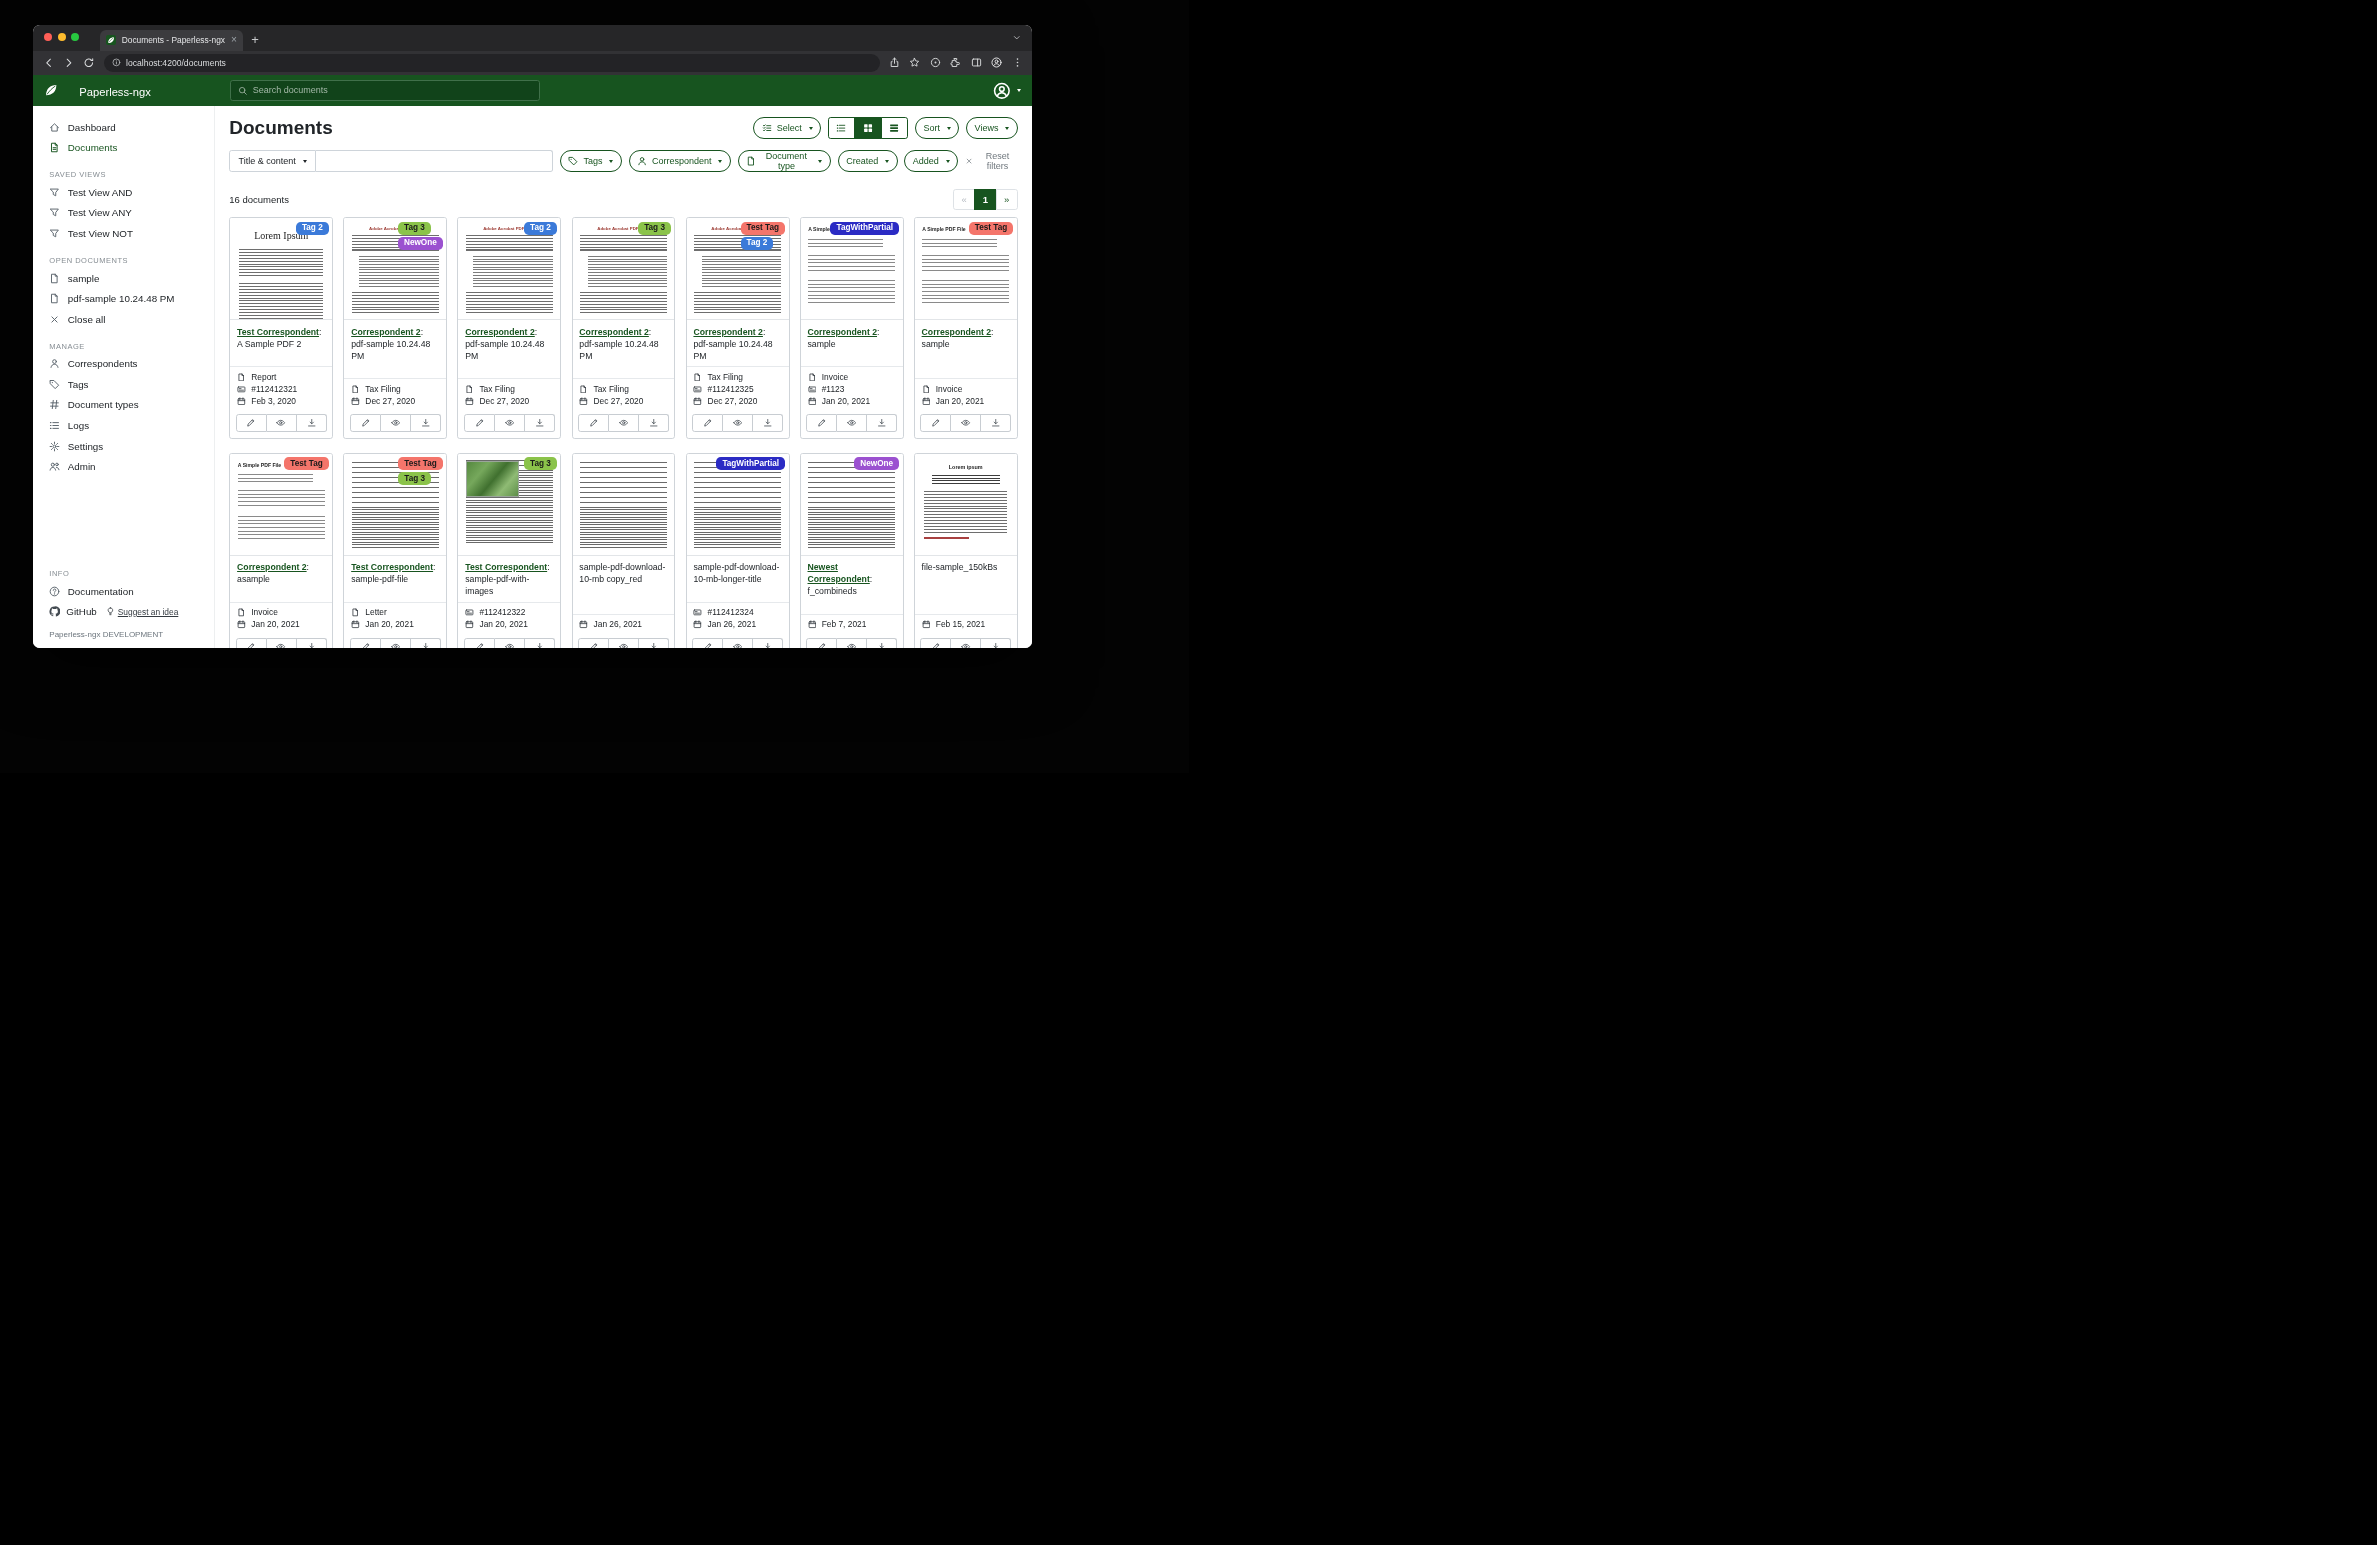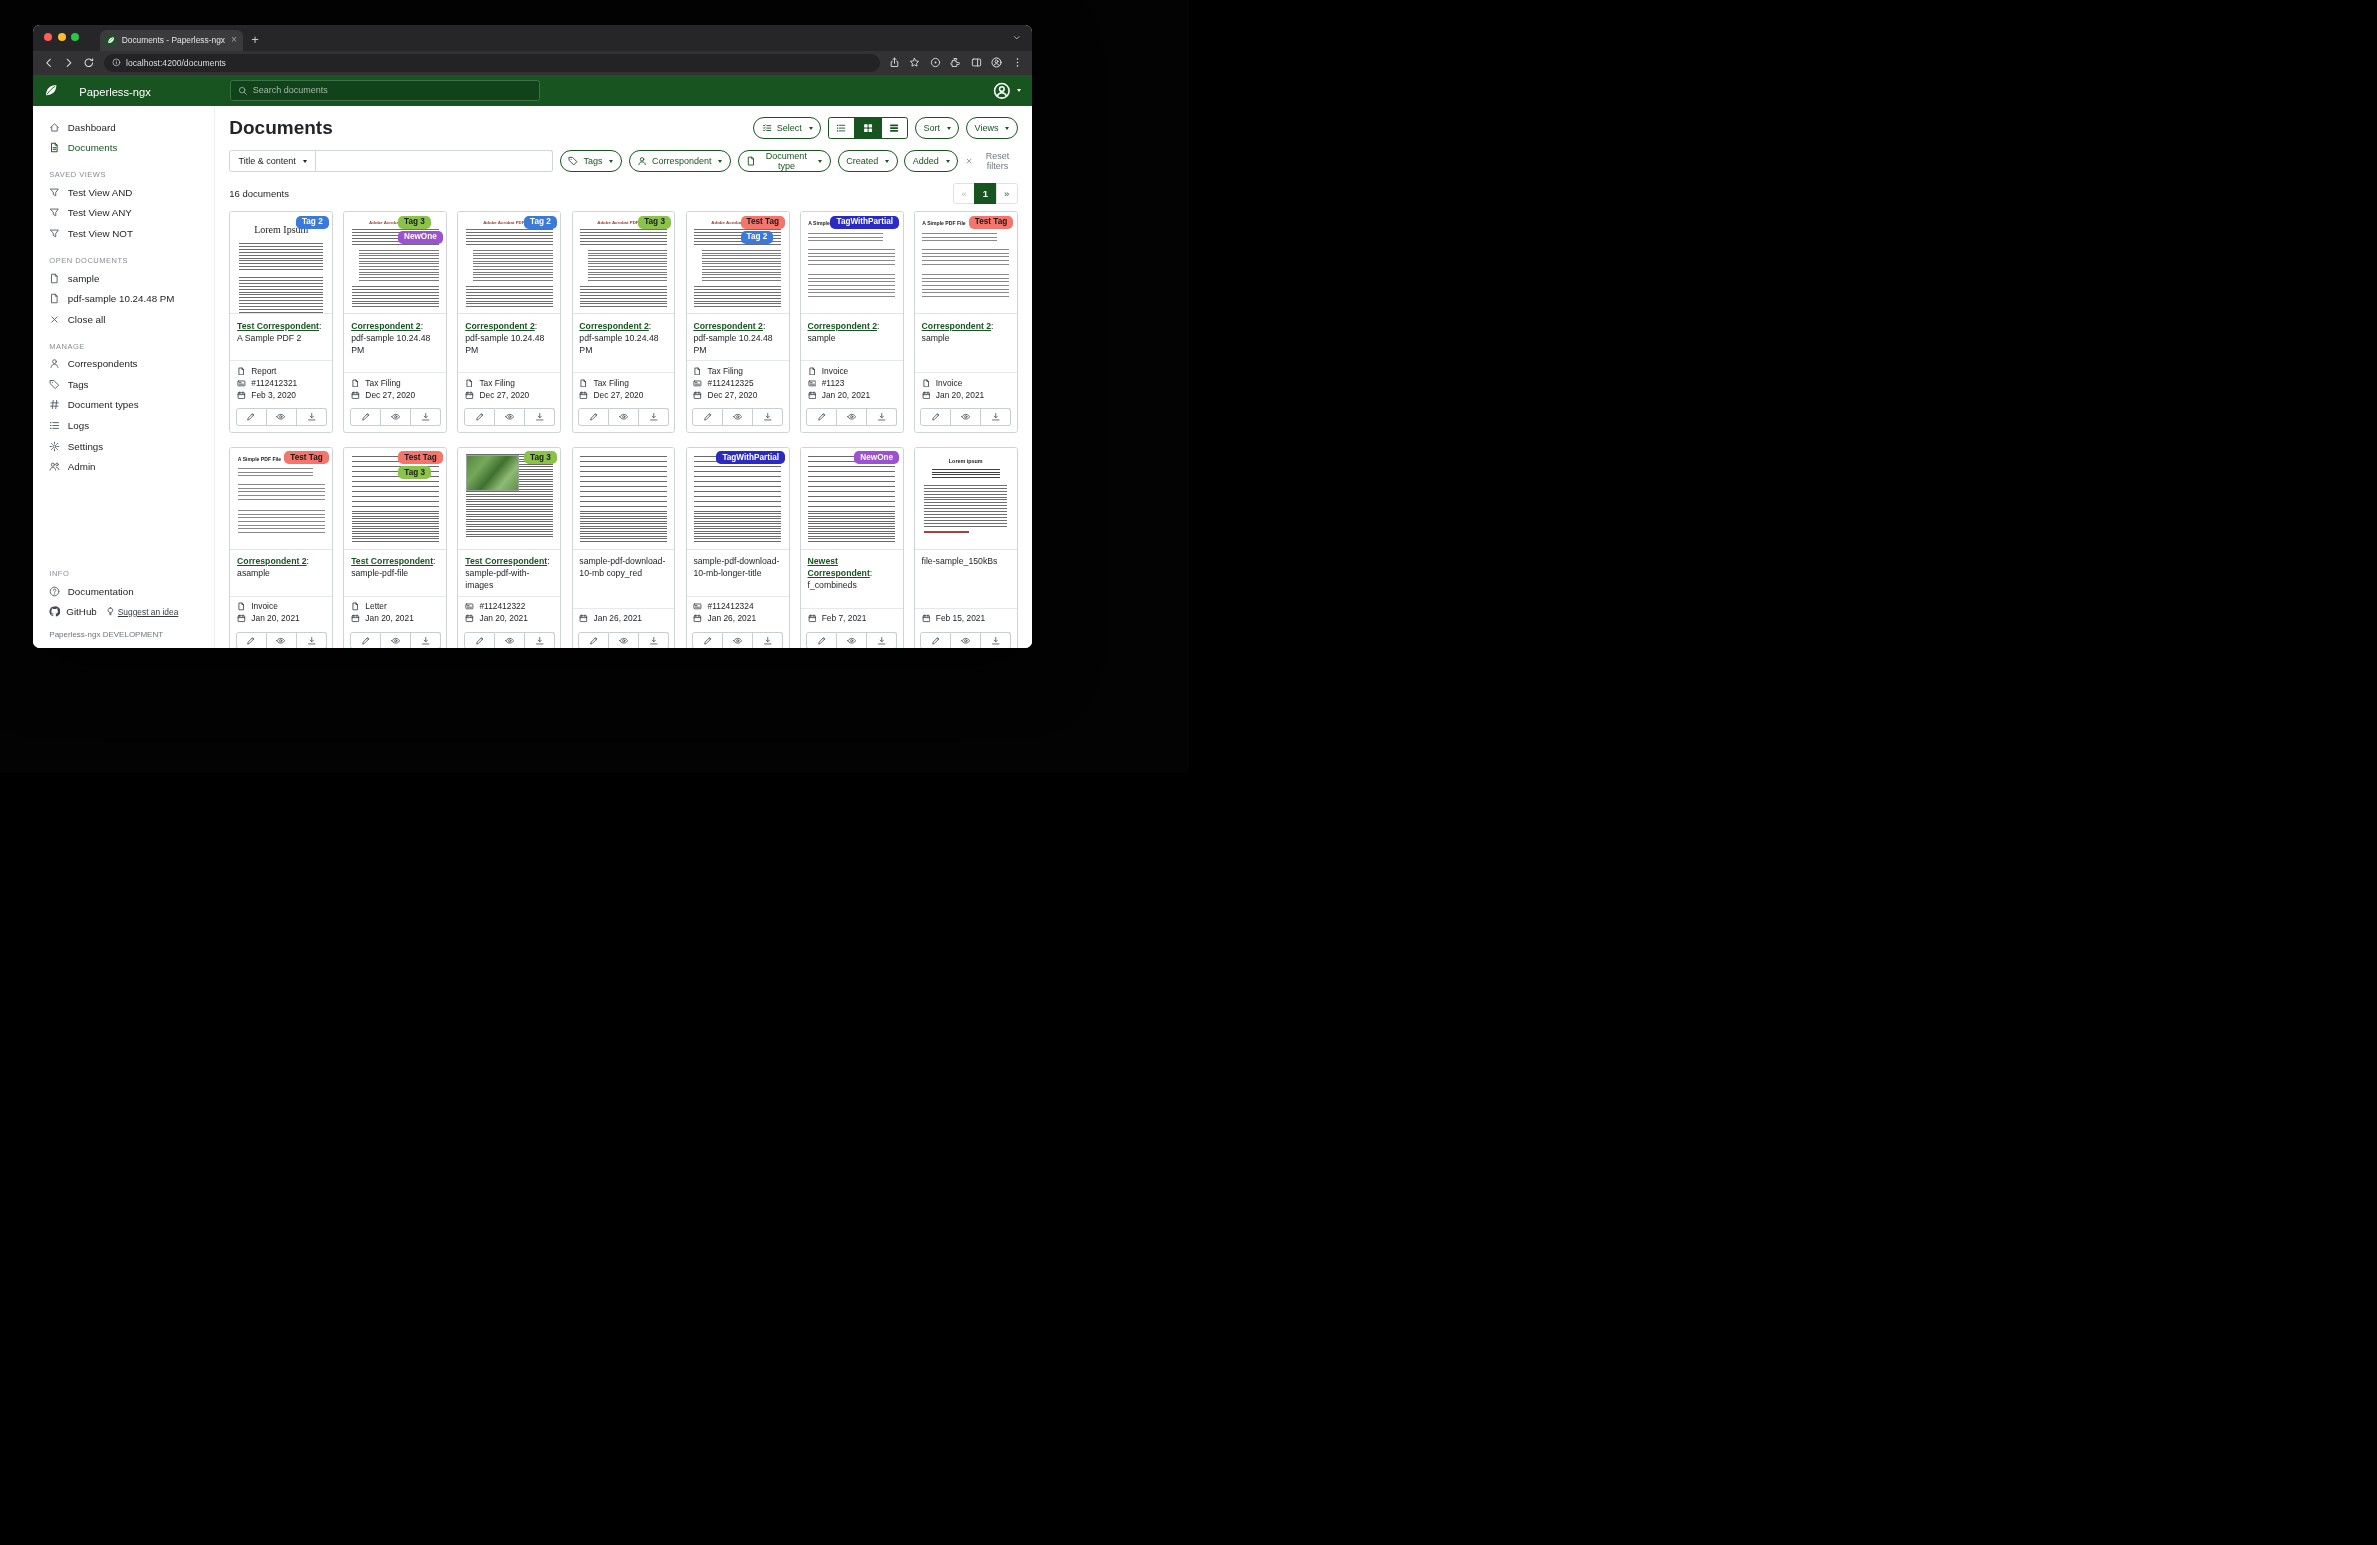--- a/index.html
+++ b/index.html
@@ -64,21 +64,21 @@
   h1{font-size:19px;font-weight:600;color:#212529}
   .head-actions{margin-left:auto;display:flex;align-items:center;gap:6.8px}
   .btn{display:inline-flex;align-items:center;gap:4.8px;font-size:9px;height:22px;padding:0 7.5px;border-radius:11px;background:#fff;border:0.7px solid #17541f;color:#17541f;cursor:pointer;font-family:inherit}
   .btn .ic{width:10.2px;height:10.2px}
   .btn.solid{background:#17541f;color:#fff}
   .btn-group{display:flex}
   .btn-group .btn{border-radius:0;margin-left:-0.7px}
   .btn-group .btn:first-child{border-radius:2.7px 0 0 2.7px;margin-left:0}
   .btn-group .btn:last-child{border-radius:0 2.7px 2.7px 0}
 
-  .filter-row{display:flex;align-items:center;gap:6.8px;margin-bottom:11px}
+  .filter-row{display:flex;align-items:center;gap:6.8px;margin-bottom:17px}
   .title-filter{display:flex;width:367px}
   .ig-btn{display:inline-flex;align-items:center;gap:5.4px;height:22.4px;padding:0 8.2px;border:0.7px solid #ced4da;background:#fff;border-radius:2.7px 0 0 2.7px;font-size:9px;color:#212529;cursor:pointer;font-family:inherit}
   .ig-input{flex:1;height:22.4px;border:0.7px solid #ced4da;border-left:none;border-radius:0 2.7px 2.7px 0;padding:0 6.8px;font-size:9px;color:#212529;outline:none;font-family:inherit}
   .reset{margin-left:auto;display:inline-flex;align-items:center;gap:4.1px;border:none;background:none;color:#70787e;font-size:9px;cursor:pointer;font-family:inherit}
   .reset .ic{width:8.2px;height:8.2px}
 
   .count-row{display:flex;align-items:center;margin-bottom:6.8px}
   .count{font-size:9.5px;color:#212529}
   .pager{display:flex;margin-left:auto}
   .pg{min-width:22px;height:21px;display:flex;align-items:center;justify-content:center;border:0.7px solid #dee2e6;background:#fff;color:#17541f;font-size:9.5px;cursor:pointer;font-family:inherit}

